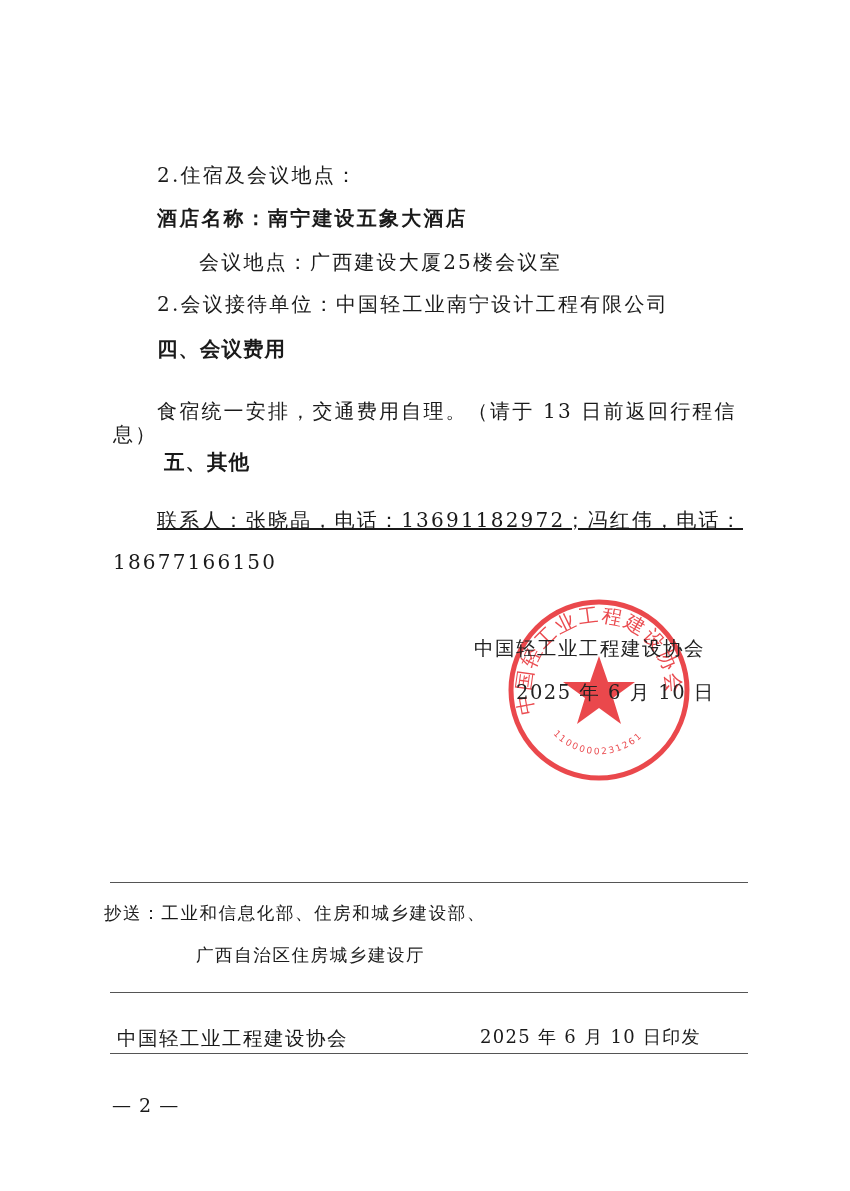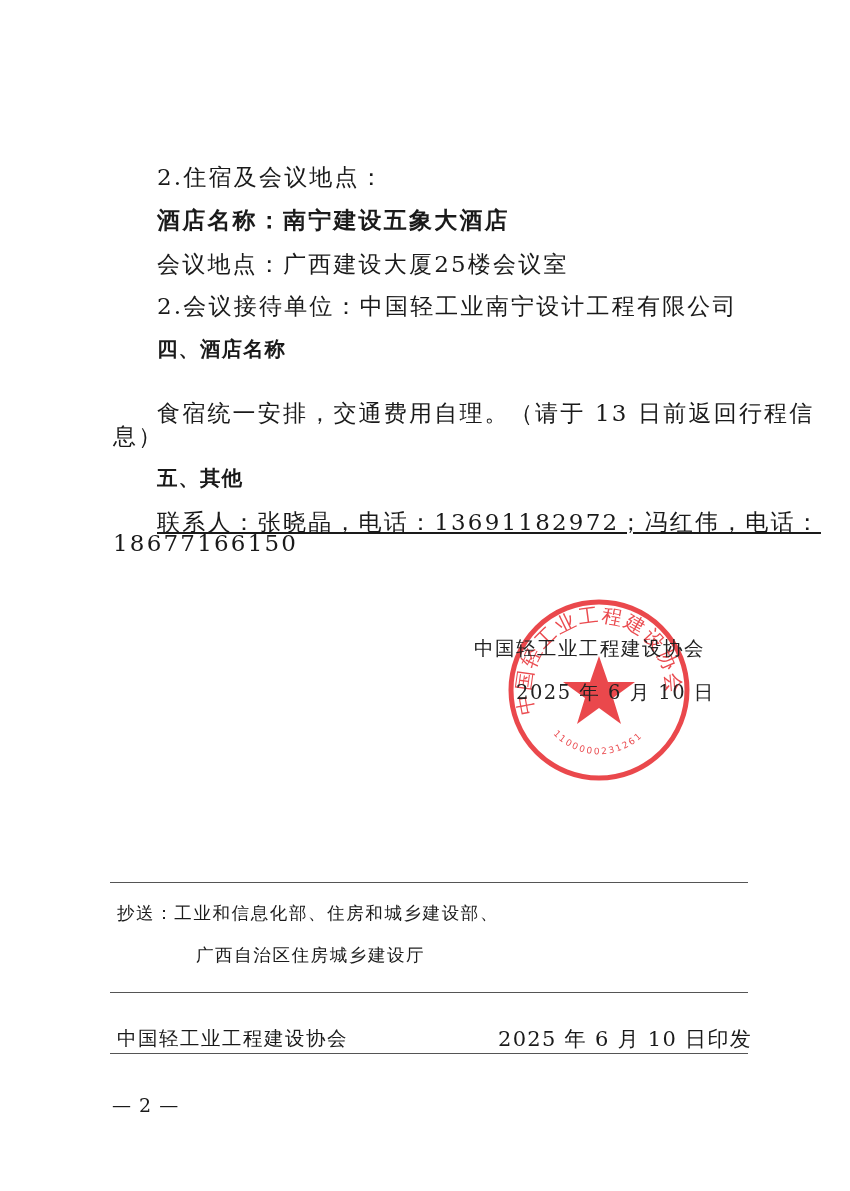--- a/index.html
+++ b/index.html
@@ -2,68 +2,68 @@
 <html><head>
   <meta charset="utf-8">
   <style>
     html, body { margin: 0; padding: 0; }
     body {
       width: 850px; height: 1191px; background: #ffffff;
       position: relative; overflow: hidden;
       font-family: "DejaVu Serif", "Liberation Serif", serif;
       color: #1a1a1a;
     }
-    .line { position: absolute; left: 113px; font-size: 23px; white-space: nowrap; letter-spacing: 2.2px; }
+    .line { position: absolute; left: 113px; font-size: 20px; white-space: nowrap; letter-spacing: 2.2px; }
     .indent { left: 157px; }
     .heading { font-family: "DejaVu Sans", "Liberation Sans", sans-serif; font-weight: bold; font-size: 20.5px; letter-spacing: 1px; }
     .rule { position: absolute; left: 110px; width: 638px; height: 1px; background: #555; }
     .stamp { position: absolute; left: 507px; top: 598px; width: 184px; height: 184px; }
     .sig { position: absolute; font-size: 19.5px; white-space: nowrap; color: #222; letter-spacing: 1.5px; }
     .small { font-size: 17.5px; letter-spacing: 1.6px; }
   </style>
 </head>
 <body>
 
 <div>
   <div class="line indent" style="top:162px;">2.住宿及会议地点：</div>
   <div class="line indent" style="top:205px;font-weight:bold;">酒店名称：南宁建设五象大酒店</div>
-  <div class="line indent" style="top:249px;">会议地点：广西建设大厦25楼会议室</div>
+  <div class="line indent" style="top:249px;margin-left:42px;">会议地点：广西建设大厦25楼会议室</div>
   <div class="line indent" style="top:291px;">2.会议接待单位：中国轻工业南宁设计工程有限公司</div>
 
-  <div class="line indent heading" style="top:335px;">四、酒店名称</div>
+  <div class="line indent heading" style="top:335px;">四、会议费用</div>
   <div class="line indent" style="top:398px;">食宿统一安排，交通费用自理。（请于 13 日前返回行程信</div>
   <div class="line" style="top:421px;">息）</div>
 
-  <div class="line indent heading" style="top:464px;">五、其他</div>
+  <div class="line indent heading" style="top:448px;margin-left:7px;">五、其他</div>
   <div class="line indent" style="top:507px;text-decoration:underline;">联系人：张晓晶，电话：13691182972；冯红伟，电话：</div>
-  <div class="line" style="top:530px;">18677166150</div>
+  <div class="line" style="top:550px;">18677166150</div>
 
   <svg class="stamp" viewBox="0 0 184 184">
     <defs>
       <path id="ringPath" d="M 30 120 A 68 68 0 1 1 154 120"></path>
       <path id="codePath" d="M 40 128 A 62 62 0 0 0 144 128"></path>
     </defs>
     <circle cx="92" cy="92" r="88" fill="none" stroke="#e8383d" stroke-width="5" opacity="0.92"></circle>
     <text font-size="20" fill="#e8383d" opacity="0.9" font-family="DejaVu Sans, sans-serif" letter-spacing="2">
       <textPath href="#ringPath" startOffset="2%">中国轻工业工程建设协会</textPath>
     </text>
     <text font-size="9" fill="#e8383d" opacity="0.9" font-family="DejaVu Sans, sans-serif" letter-spacing="2">
       <textPath href="#codePath" startOffset="8%">1100000231261</textPath>
     </text>
     <polygon points="92,58 101,84 128,84 106,100 114,126 92,110 70,126 78,100 56,84 83,84" fill="#e8383d" opacity="0.92"></polygon>
   </svg>
 
   <div class="sig" style="left:474px; top:635px;">中国轻工业工程建设协会</div>
   <div class="sig" style="left:516px; top:679px;">2025 年 6 月 10 日</div>
 
   <div class="rule" style="top:882px;"></div>
-  <div class="line small" style="left:117px; top:901px;">
+  <div class="line small" style="left:104px; top:901px;">
     <span>抄送：</span><span>工业和信息化部、住房和城乡建设部、</span>
   </div>
   <div class="line small" style="left:196px; top:943px;text-align:center;">广西自治区住房城乡建设厅</div>
   <div class="rule" style="top:992px;"></div>
 
   <div class="line" style="left:117px; top:1025px; font-size:19.5px; letter-spacing:1.5px;">中国轻工业工程建设协会</div>
-  <div class="line" style="left:498px; top:1025px; font-size:21px; letter-spacing:1.3px;text-align:center;">2025 年 6 月 10 日印发</div>
+  <div class="line" style="left:480px; top:1025px; font-size:18px; letter-spacing:1.3px;text-align:center;">2025 年 6 月 10 日印发</div>
   <div class="rule" style="top:1053px;"></div>
 
   <div class="line" style="left:112px; top:1094px; font-size:19px; letter-spacing:1px;">— 2 —</div>
 </div>
 
 </body></html>

